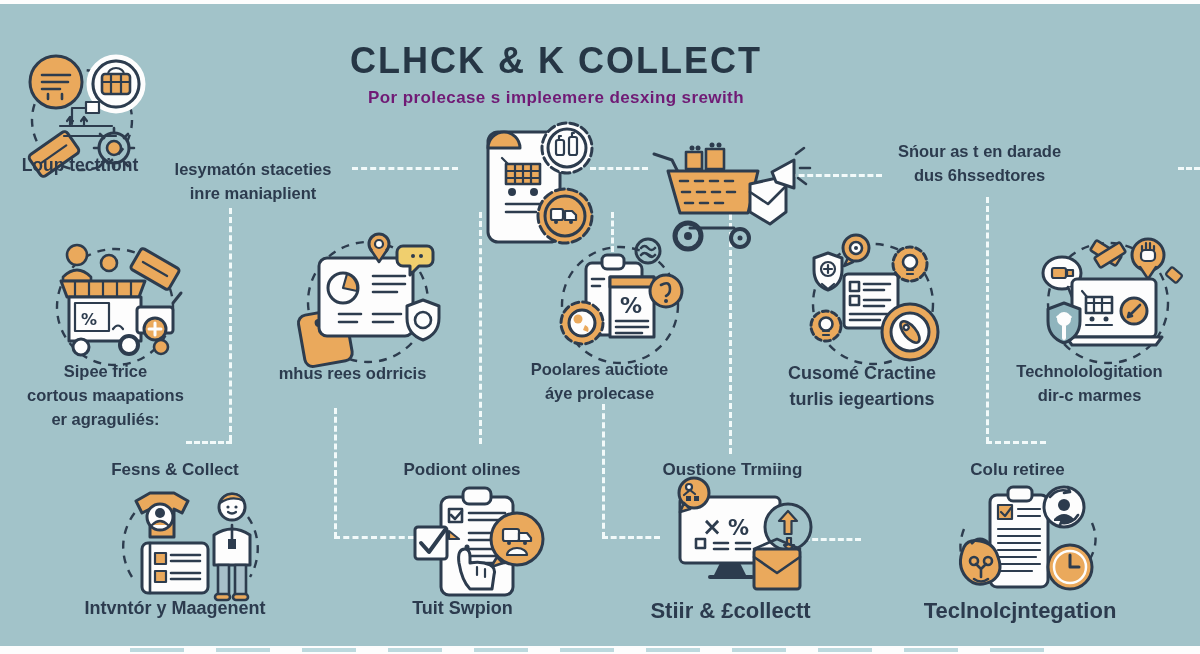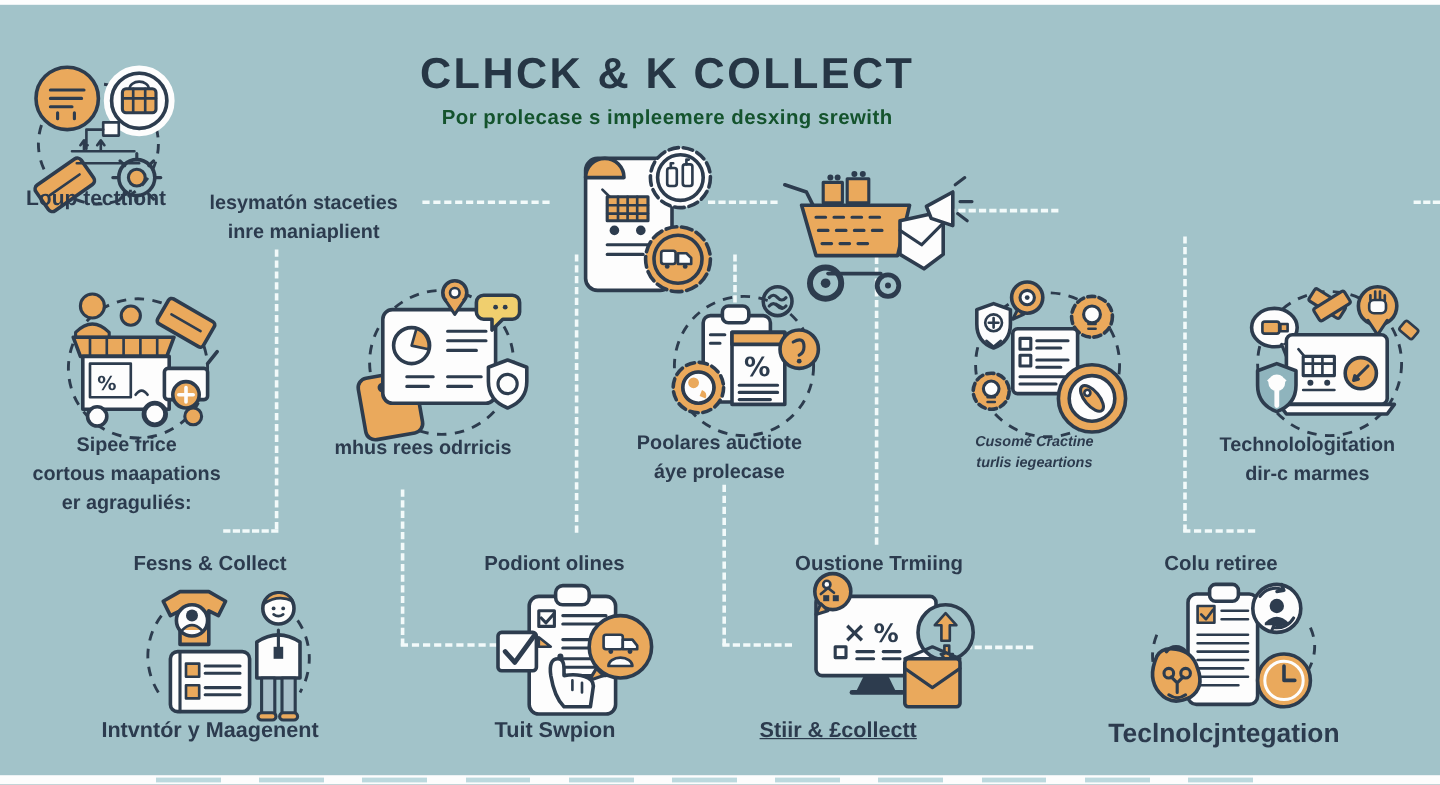--- a/index.html
+++ b/index.html
@@ -12,21 +12,21 @@
   .top-border{position:absolute;left:0;top:0;width:1200px;height:4px;background:#fdfdfd;}
   .bottom-bar{position:absolute;left:0;top:646px;width:1200px;height:8px;background:#fdfdfd;}
   .bottom-bar .ticks{
     position:absolute;left:130px;right:130px;top:2px;height:4px;
     background:repeating-linear-gradient(90deg,#bcd9de 0 54px,transparent 54px 86px);
   }
   .title-block{position:absolute;left:0;top:40px;width:1112px;text-align:center;}
   .title-block h1{
     margin:0;font-size:36px;font-weight:800;letter-spacing:2px;color:#263645;
   }
-  .title-block p{margin:6px 0 0;font-size:17px;font-weight:600;color:#14532d;letter-spacing:.4px;}
+  .title-block p{margin:6px 0 0;font-size:17px;font-weight:600;color:#701a75;letter-spacing:.4px;}
   .lbl{position:absolute;font-weight:bold;color:#2c3b4e;text-align:center;line-height:1.45;}
   .dash-h{position:absolute;border-top:3px dashed #f2fafa;height:0;}
   .dash-v{position:absolute;border-left:3px dashed #f2fafa;width:0;}
   svg{position:absolute;overflow:visible;}
   .st{stroke:#2d3c4e;stroke-width:3;fill:none;stroke-linecap:round;stroke-linejoin:round;}
   .s2{stroke-width:2.2;}
   .s25{stroke-width:2.6;}
   .s4{stroke-width:4;}
   .s5{stroke-width:5;}
   .fo{fill:#eaa95c;}
@@ -129,20 +129,22 @@
       <circle class="fd" cx="50" cy="120" r="4"></circle>
     <circle class="st s4" cx="102" cy="122" r="9"></circle>
       <circle class="fd" cx="102" cy="122" r="2.5"></circle>
     <path class="st fw" d="M112 68 L148 60 V96 L132 108 L112 96 Z"></path>
     <path class="st s25" d="M112 76 L130 88 L148 70"></path>
     <path class="st fw" d="M134 56 L156 44 V72 L138 66 Z"></path>
     <path class="st s25" d="M158 38 l8 -6 M162 52 h10 M160 62 l8 6"></path>
   </svg>
 
   <div class="lbl" style="left:872px;top:140px;width:215px;font-size:16.5px;">
+    <div>Sńour as t en darade</div>
+    <div>dus 6hssedtores</div>
   </div>
 
   <svg style="left:33px;top:233px;" width="165" height="140" viewBox="0 0 165 140">
     <circle class="dc" cx="82" cy="74" r="58"></circle>
     <circle class="st s25 fo" cx="44" cy="22" r="10"></circle>
     <path class="st s25 fo" d="M30 44 q14 -14 28 0 v4 h-28 Z"></path>
     <circle class="st s25 fo" cx="76" cy="30" r="8"></circle>
     <g transform="rotate(30 122 36)">
       <rect class="st fo" x="100" y="24" width="44" height="24" rx="3"></rect>
       <path class="st s2" d="M108 36 H136"></path>
@@ -234,21 +236,21 @@
     <circle class="st fo" cx="38" cy="94" r="15" stroke-dasharray="6 3.5" stroke-width="5"></circle>
     <circle class="st s25 fw" cx="38" cy="92" r="6.5"></circle>
     <path class="st s2" d="M35 99 h6 M35 103 h6"></path>
     <circle class="st fo" cx="122" cy="100" r="28"></circle>
     <circle class="st fw" cx="122" cy="100" r="19"></circle>
     <g transform="rotate(-40 122 100)">
       <ellipse class="st s25 fo" cx="122" cy="100" rx="6" ry="13"></ellipse>
       <circle class="st s2 fw" cx="122" cy="94" r="2.5"></circle>
     </g>
   </svg>
-  <div class="lbl" style="left:752px;top:360px;width:220px;font-size:12px;font-style:italic;">
+  <div class="lbl" style="left:752px;top:360px;width:220px;font-size:18px;">
     <div>Cusomé Cractine</div>
     <div>turlis iegeartions</div>
   </div>
 
   <svg style="left:1028px;top:231px;" width="160" height="142" viewBox="0 0 160 142">
     <circle class="dc" cx="80" cy="72" r="60"></circle>
     <g transform="rotate(32 78 22)">
         <rect class="st s25 fo" x="63" y="16" width="30" height="12" rx="2"></rect>
       </g>
     <g transform="rotate(-32 82 24)">
@@ -351,21 +353,21 @@
     <circle class="st s2 fw" cx="31" cy="4" r="3"></circle>
     <path class="st s2" d="M26 12 l6 -5 l5 4"></path>
     <rect class="fd" x="28" y="13" width="5" height="5"></rect>
       <rect class="fd" x="36" y="13" width="5" height="5"></rect>
     <circle class="st fb" cx="130" cy="44" r="23"></circle>
     <path class="st s2 fo" d="M130 28 l9 10 h-5.5 v13 h-7 V38 h-5.5 Z"></path>
     <path class="st s2 fo" d="M136 62 l-5 6 l-5 -6 h3 v-7 h4 v7 Z"></path>
     <rect class="st fo" x="96" y="66" width="46" height="40" rx="3"></rect>
     <path class="st s25" d="M96 74 l23 16 l23 -16 M96 66 l23 -10 l23 10"></path>
   </svg>
-  <div class="lbl" style="left:596px;top:595px;width:205px;font-size:18px;text-decoration:underline;">Stiir &amp; £collectt</div>
+  <div class="lbl" style="left:628px;top:595px;width:205px;font-size:22px;">Stiir &amp; £collectt</div>
 
   <svg style="left:948px;top:481px;" width="155" height="120" viewBox="0 0 155 120">
     <path class="dc" d="M16 48 q-8 20 2 38 M144 42 q8 18 -2 36"></path>
     <rect class="st fw" x="42" y="14" width="58" height="92" rx="7"></rect>
     <rect class="st fw" x="60" y="6" width="24" height="14" rx="5"></rect>
     <rect class="st s2 fo" x="50" y="24" width="14" height="14"></rect>
     <path class="st s2" d="M53 31 l4 4 l6 -8"></path>
     <path class="st s2" d="M70 28 H92 M70 35 H92 M50 48 H92 M50 55 H92 M50 62 H92 M50 69 H92 M50 76 H88 M50 83 H92 M50 90 H84"></path>
     <circle class="st fw" cx="116" cy="26" r="20"></circle>
     <circle class="fd" cx="116" cy="24" r="6"></circle>

